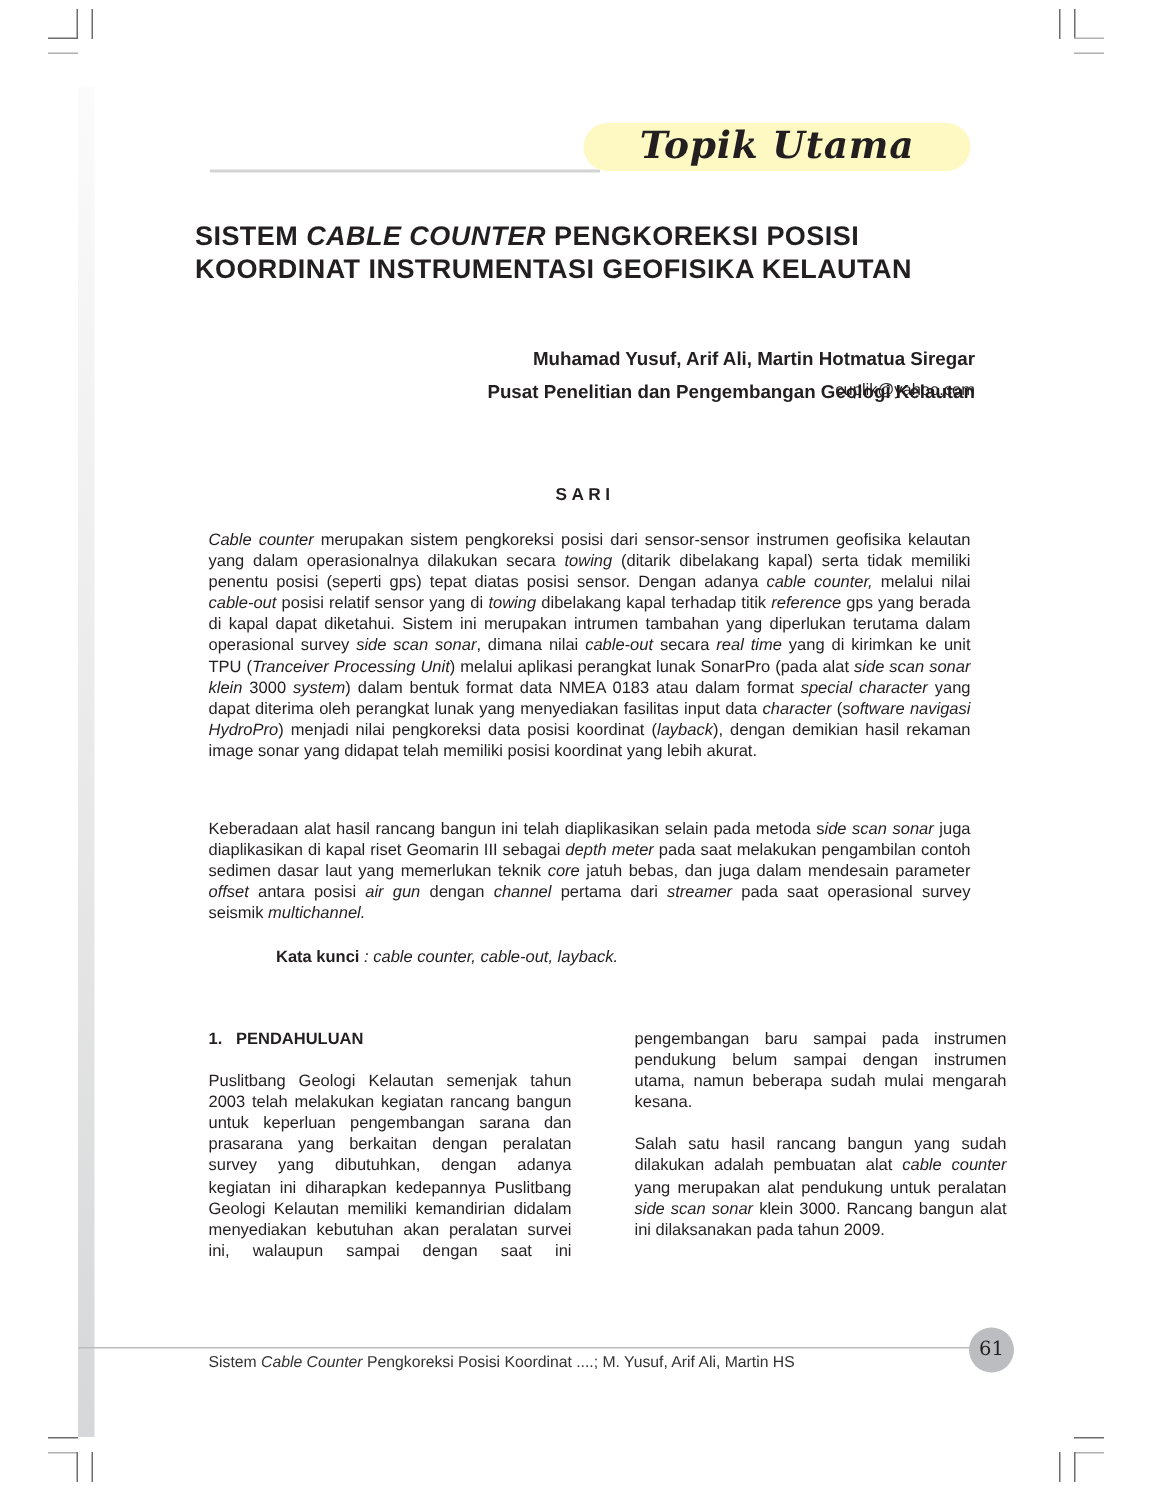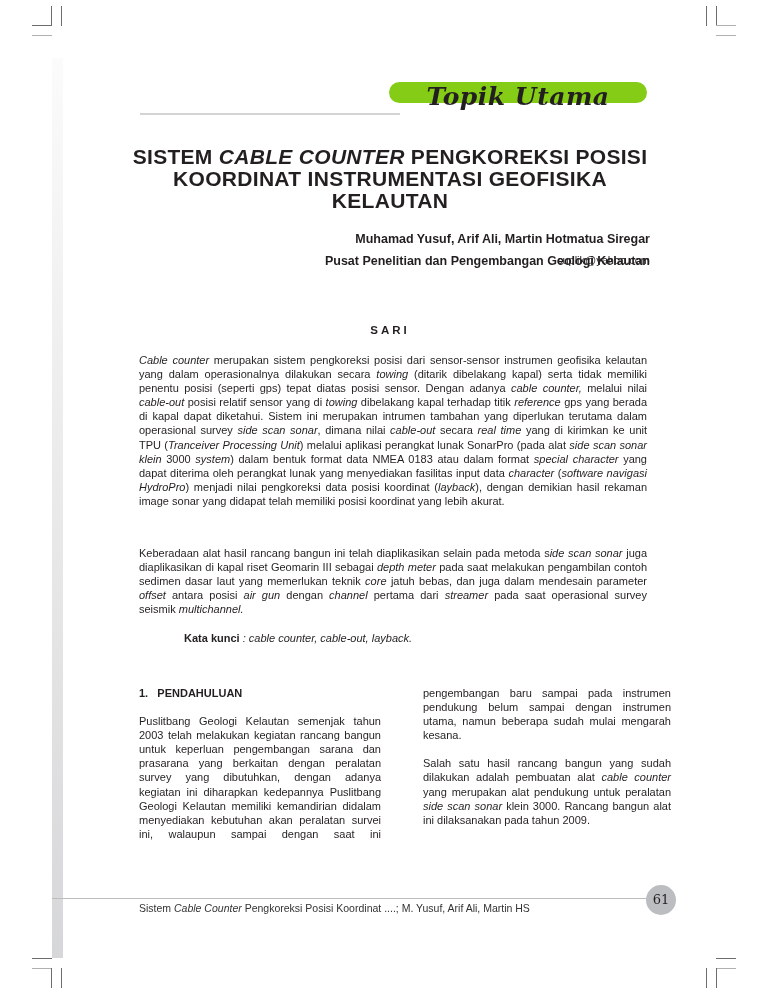--- a/index.html
+++ b/index.html
@@ -3,27 +3,27 @@
 <meta charset="utf-8">
 <style>
   html, body { margin:0; padding:0; background:#ffffff; }
   body { width:768px; height:994px; position:relative; overflow:hidden;
          font-family:"Liberation Sans", sans-serif; color:#231f20; }
   .crop { position:absolute; background:#6d6d6d; }
   .crop.light { background:#b0b0b0; }
   .side-strip { position:absolute; left:52px; top:58px; width:11px; height:900px;
                 background:linear-gradient(to bottom,#fbfbfb 0%,#f0f0f0 30%,#e6e6e6 60%,#d6d7d9 100%); }
   .header-rule { position:absolute; left:140px; top:113px; width:260px; height:2px; background:#d4d4d4; }
-  .topic-pill { position:absolute; left:389px; top:82px; width:258px; height:21px;
-                background:#84cc16; border-radius:16px; }
+  .topic-pill { position:absolute; left:389px; top:82px; width:258px; height:32px;
+                background:#fef9c3; border-radius:16px; }
   .topic-label { position:absolute; left:0; right:0; top:0; text-align:center;
                  font-family:"DejaVu Serif", serif; font-style:italic; font-weight:bold;
                  font-size:25px; line-height:30px; color:#231f20; letter-spacing:0.5px; }
-  .title { position:absolute; left:130px; width:520px; top:146px; text-align:center;
-           font-weight:bold; font-size:21px; line-height:22px; letter-spacing:0.3px; }
+  .title { position:absolute; left:130px; width:520px; top:146px; 
+           font-weight:bold; font-size:18px; line-height:22px; letter-spacing:0.3px; }
   .title i { font-style:italic; }
   .authors { position:absolute; left:130px; width:520px; top:232px; text-align:right;
              font-weight:bold; font-size:12.5px; }
   .affil { position:absolute; left:130px; width:520px; top:254px; text-align:right; font-size:12.5px;font-weight:bold; }
   .email { position:absolute; left:130px; width:520px; top:254px; text-align:right; font-size:11px; }
   .sari-h { position:absolute; left:130px; width:520px; top:324px; text-align:center;
             font-weight:bold; font-size:11.5px; letter-spacing:3px; }
   .para { position:absolute; left:139px; width:508px; font-size:11px; line-height:14.1px;
           text-align:justify; }
   .para i { font-style:italic; }

